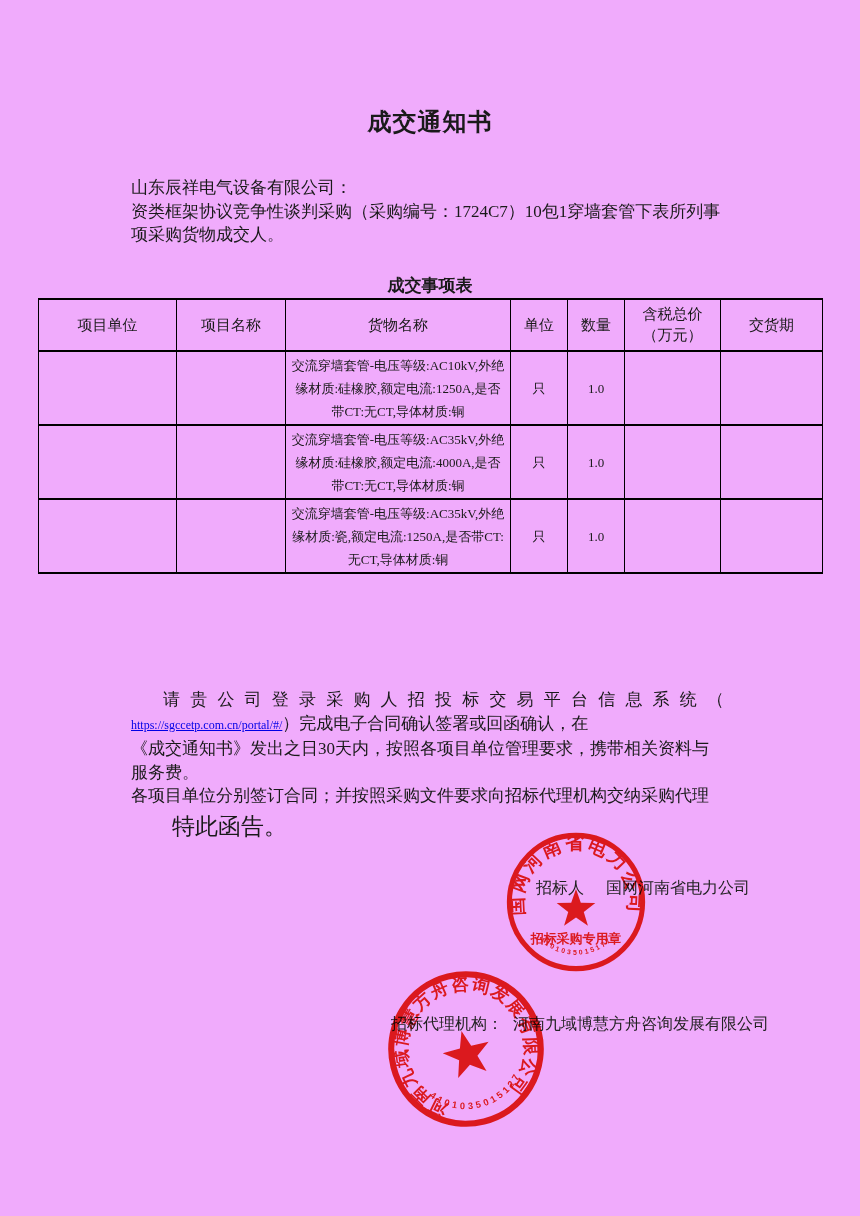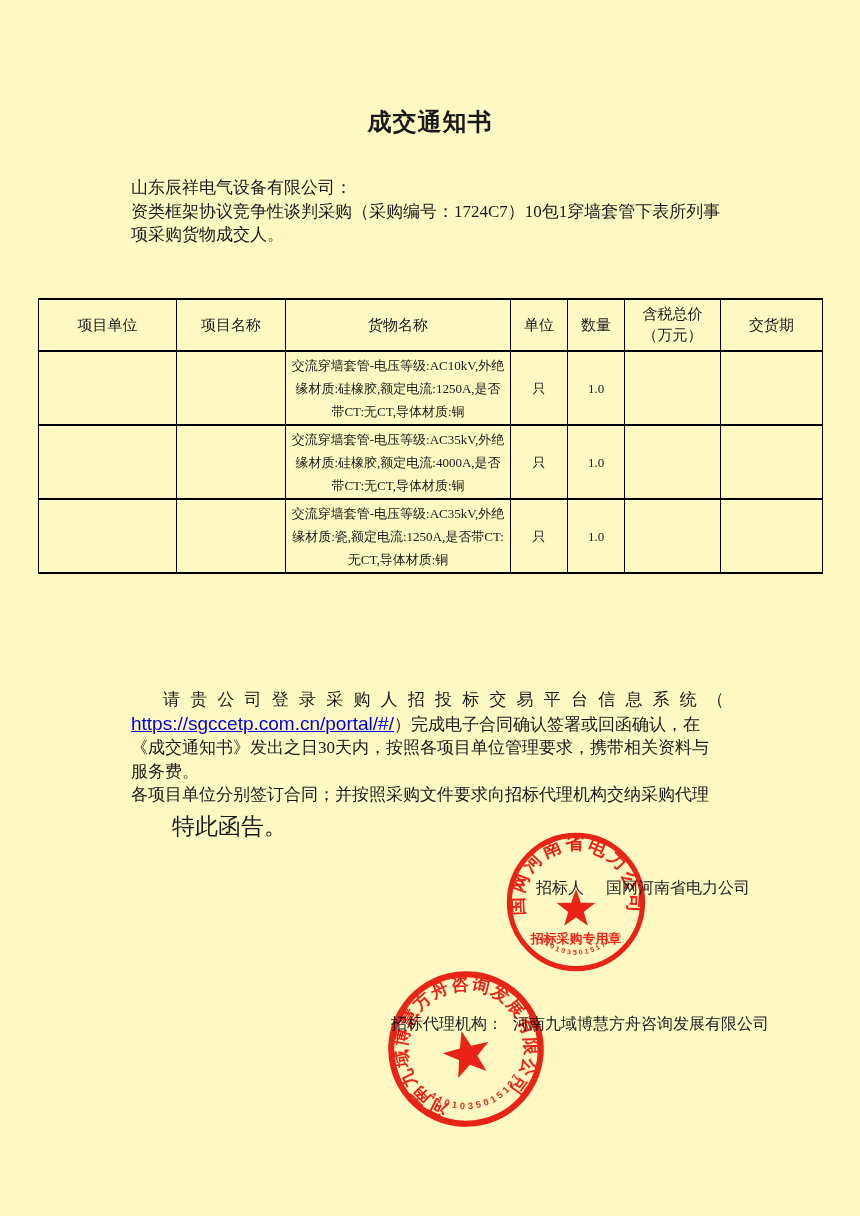--- a/index.html
+++ b/index.html
@@ -1,18 +1,18 @@
 <!DOCTYPE html>
 <html><head>
 <meta charset="utf-8">
 <style>
   html,body { margin:0; padding:0; background:#ffffff; }
   .page {
     position:relative; width:860px; height:1216px; margin:0 auto;
-    background:#fef9c3; color:#1a1a1a; overflow:hidden;
+    background:#f0abfc; color:#1a1a1a; overflow:hidden;
     font-family:"Liberation Serif","DejaVu Serif",serif;
   }
   .doc-title {
     position:absolute; top:106px; left:0; width:860px; text-align:center;
     font-size:24px; font-weight:bold; letter-spacing:1px;
   }
   .intro { position:absolute; top:176px; left:131px; width:614px;
     font-size:17px; line-height:23.5px; }
   .indent { text-indent:32px; }
   .tbl-title { position:absolute; top:274px; left:38px; width:784px;
@@ -26,21 +26,21 @@
     text-align:center; vertical-align:middle; padding:0 4px; font-weight:normal;
     overflow:hidden;
   }
   table.award th { height:50px; font-size:15px; line-height:21px; white-space:pre-line; }
   tr.row-big td { height:100px; font-size:15px; line-height:25px; }
   tr.row-small td { height:72px; font-size:13px; line-height:23px;margin-left:16px; }
   .notice { position:absolute; top:688px; left:131px; width:616px;
     font-size:17px; line-height:23.5px; }
   .spread { letter-spacing:10.2px; text-indent:32px; white-space:nowrap; }
   .url { color:#0000e6; text-decoration:underline;
-    font-family:Liberation Sans, sans-serif; font-size:19px; }
+    font-family:Liberation Serif, serif; font-size:12px; }
   .closing { position:absolute; top:811px; left:172px; font-size:23px; }
   .sig { position:absolute; font-size:16px; white-space:nowrap; color:#222;font-family:Liberation Mono, monospace; }
   .sig-bidder { top:878px; left:536px; }
   .sig-agency { top:1014px; left:391px; }
   .sig-gap { display:inline-block; width:22px; }
   .sig-gap-sm { display:inline-block; width:10px; }
   .stamp { position:absolute; mix-blend-mode:multiply; opacity:.94; }
   .stamp-bidder-pos { left:502px; top:828px; width:148px; height:148px; }
   .stamp-agency-pos { left:383px; top:966px; width:166px; height:166px; transform:rotate(-14deg); }
   .stamp text { font-family:"Liberation Sans","DejaVu Sans",sans-serif; font-weight:bold; }
@@ -51,20 +51,21 @@
 <div class="page">
 
   <div class="doc-title">成交通知书</div>
 
   <div class="intro">
     <div>山东辰祥电气设备有限公司：</div>
     <div>资类框架协议竞争性谈判采购（采购编号：1724C7）10包1穿墙套管下表所列事</div>
     <div>项采购货物成交人。</div>
   </div>
 
+  <div class="tbl-title">成交事项表</div>
 
   <table class="award">
     <colgroup>
       <col style="width:138px">
         <col style="width:109px">
         <col style="width:225px">
       <col style="width:57px">
         <col style="width:57px">
         <col style="width:96px">
         <col style="width:102px">

